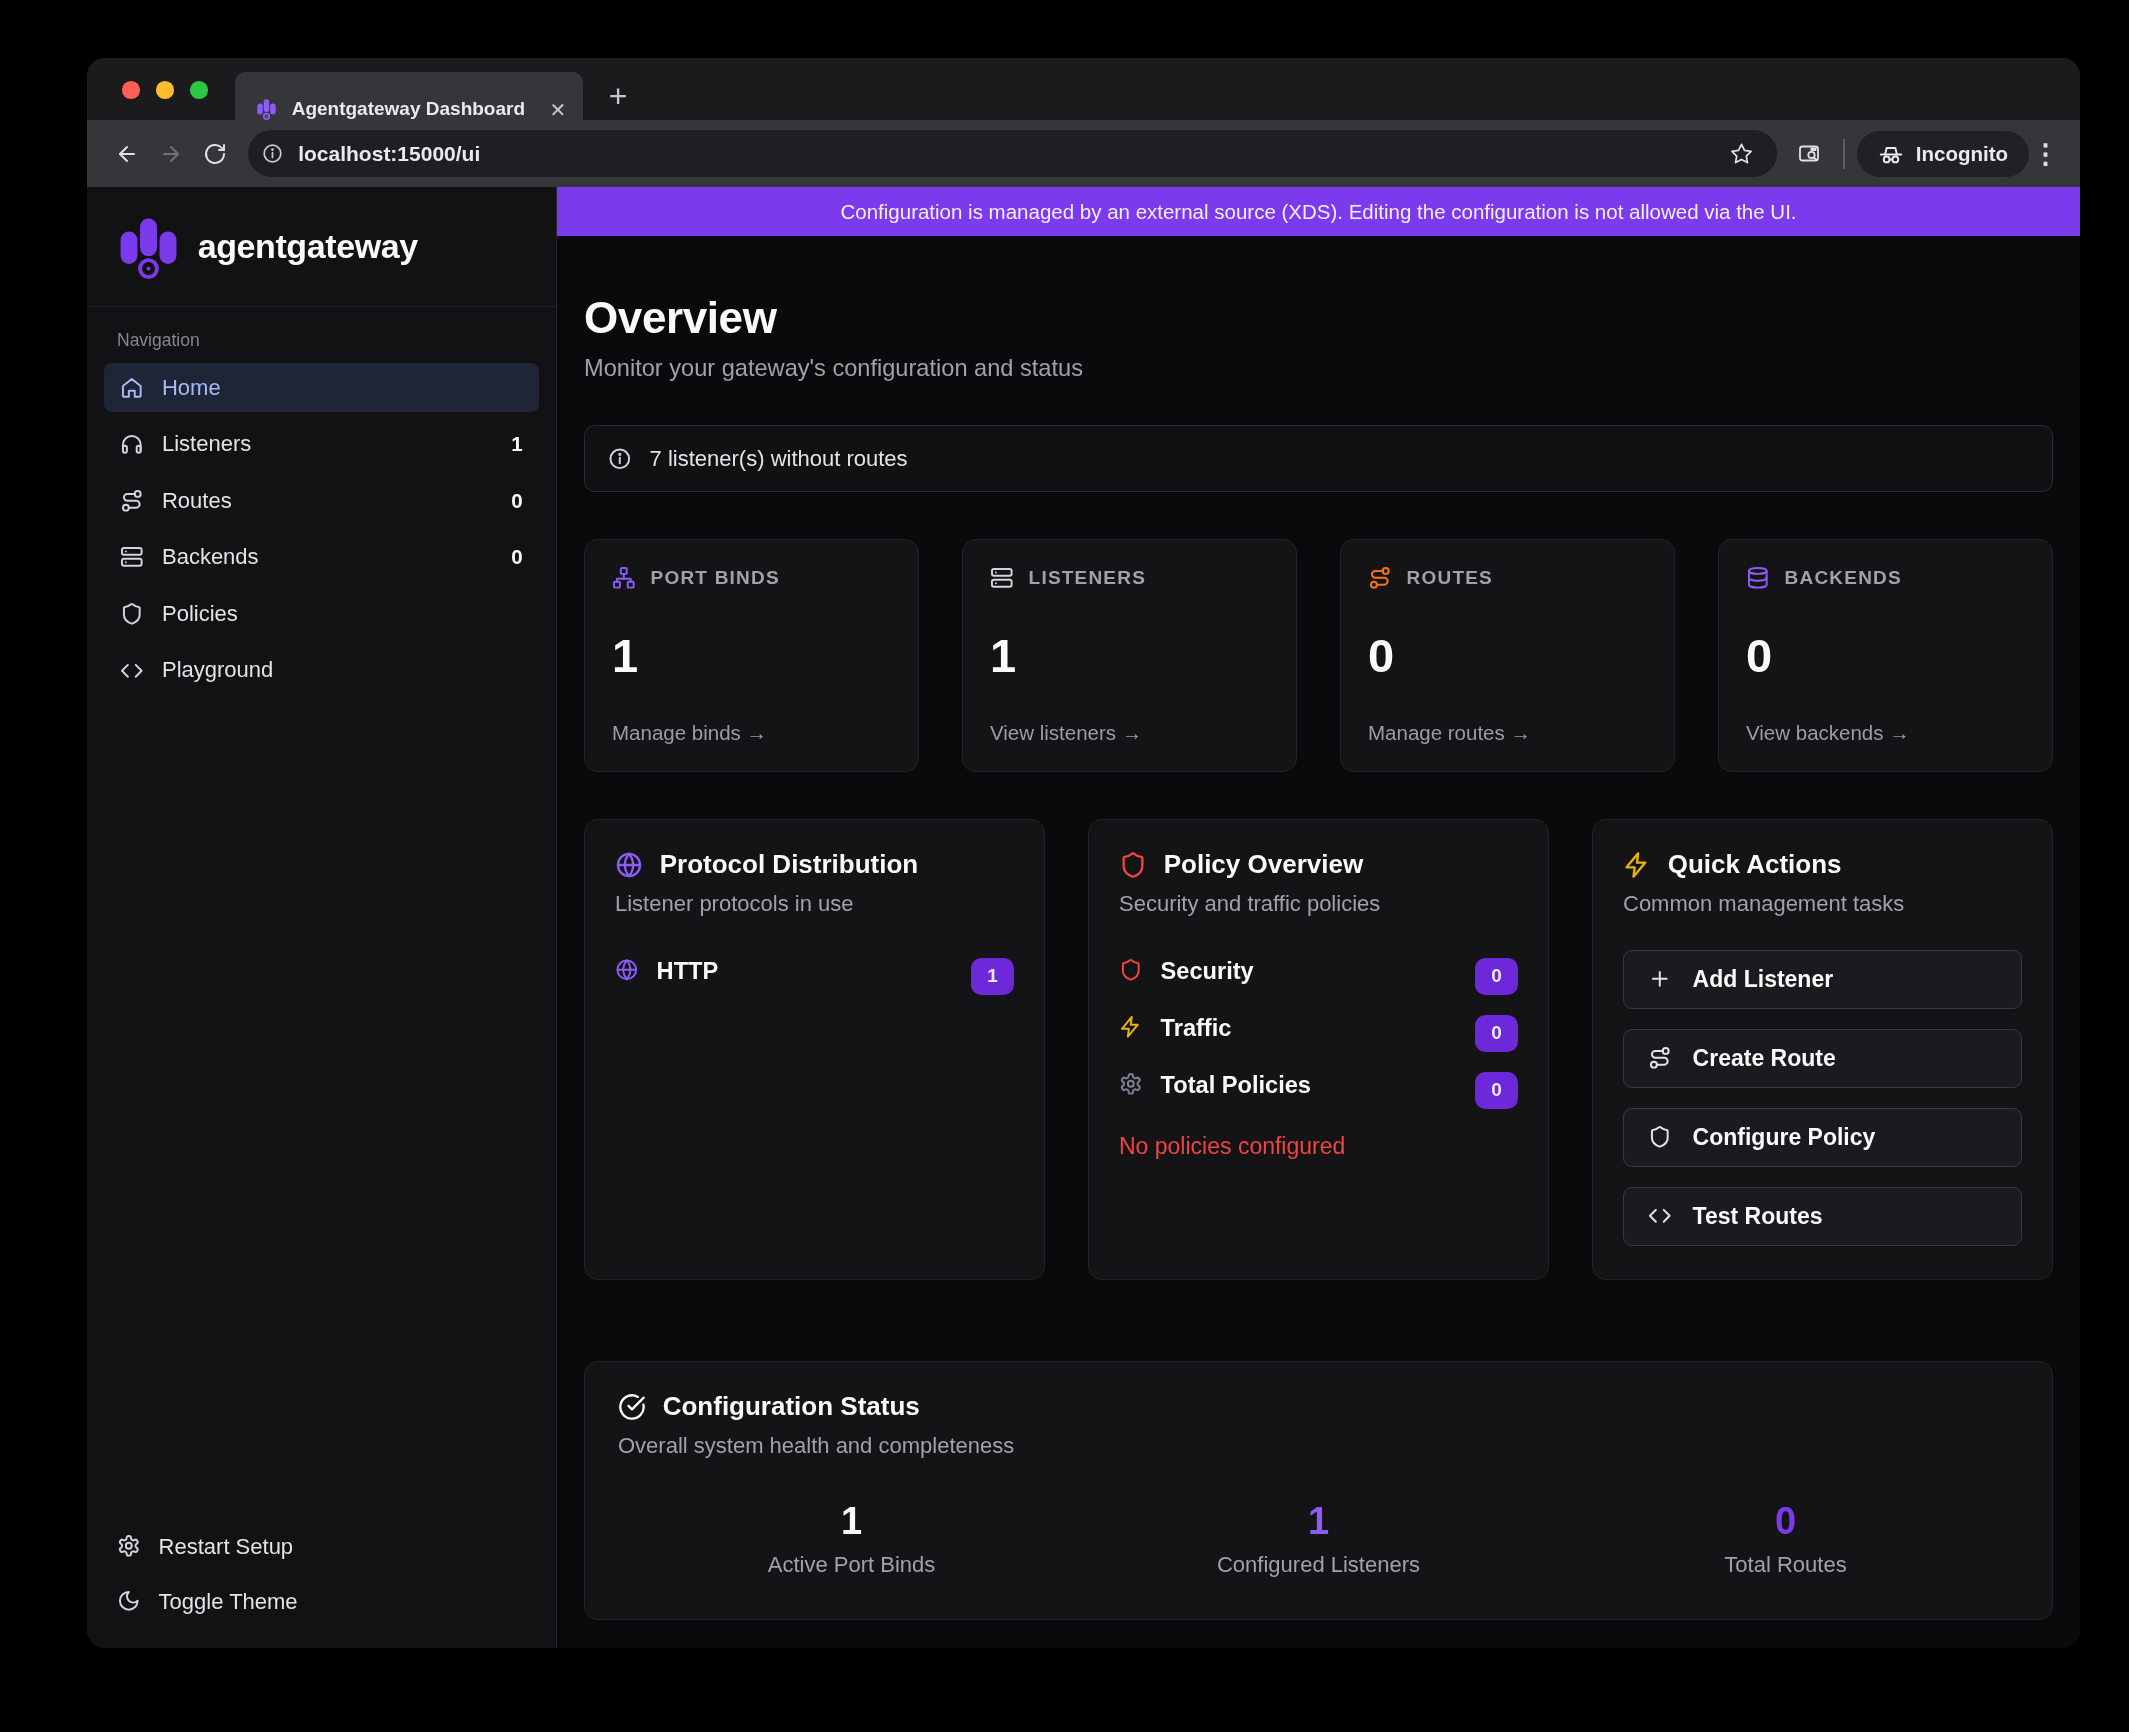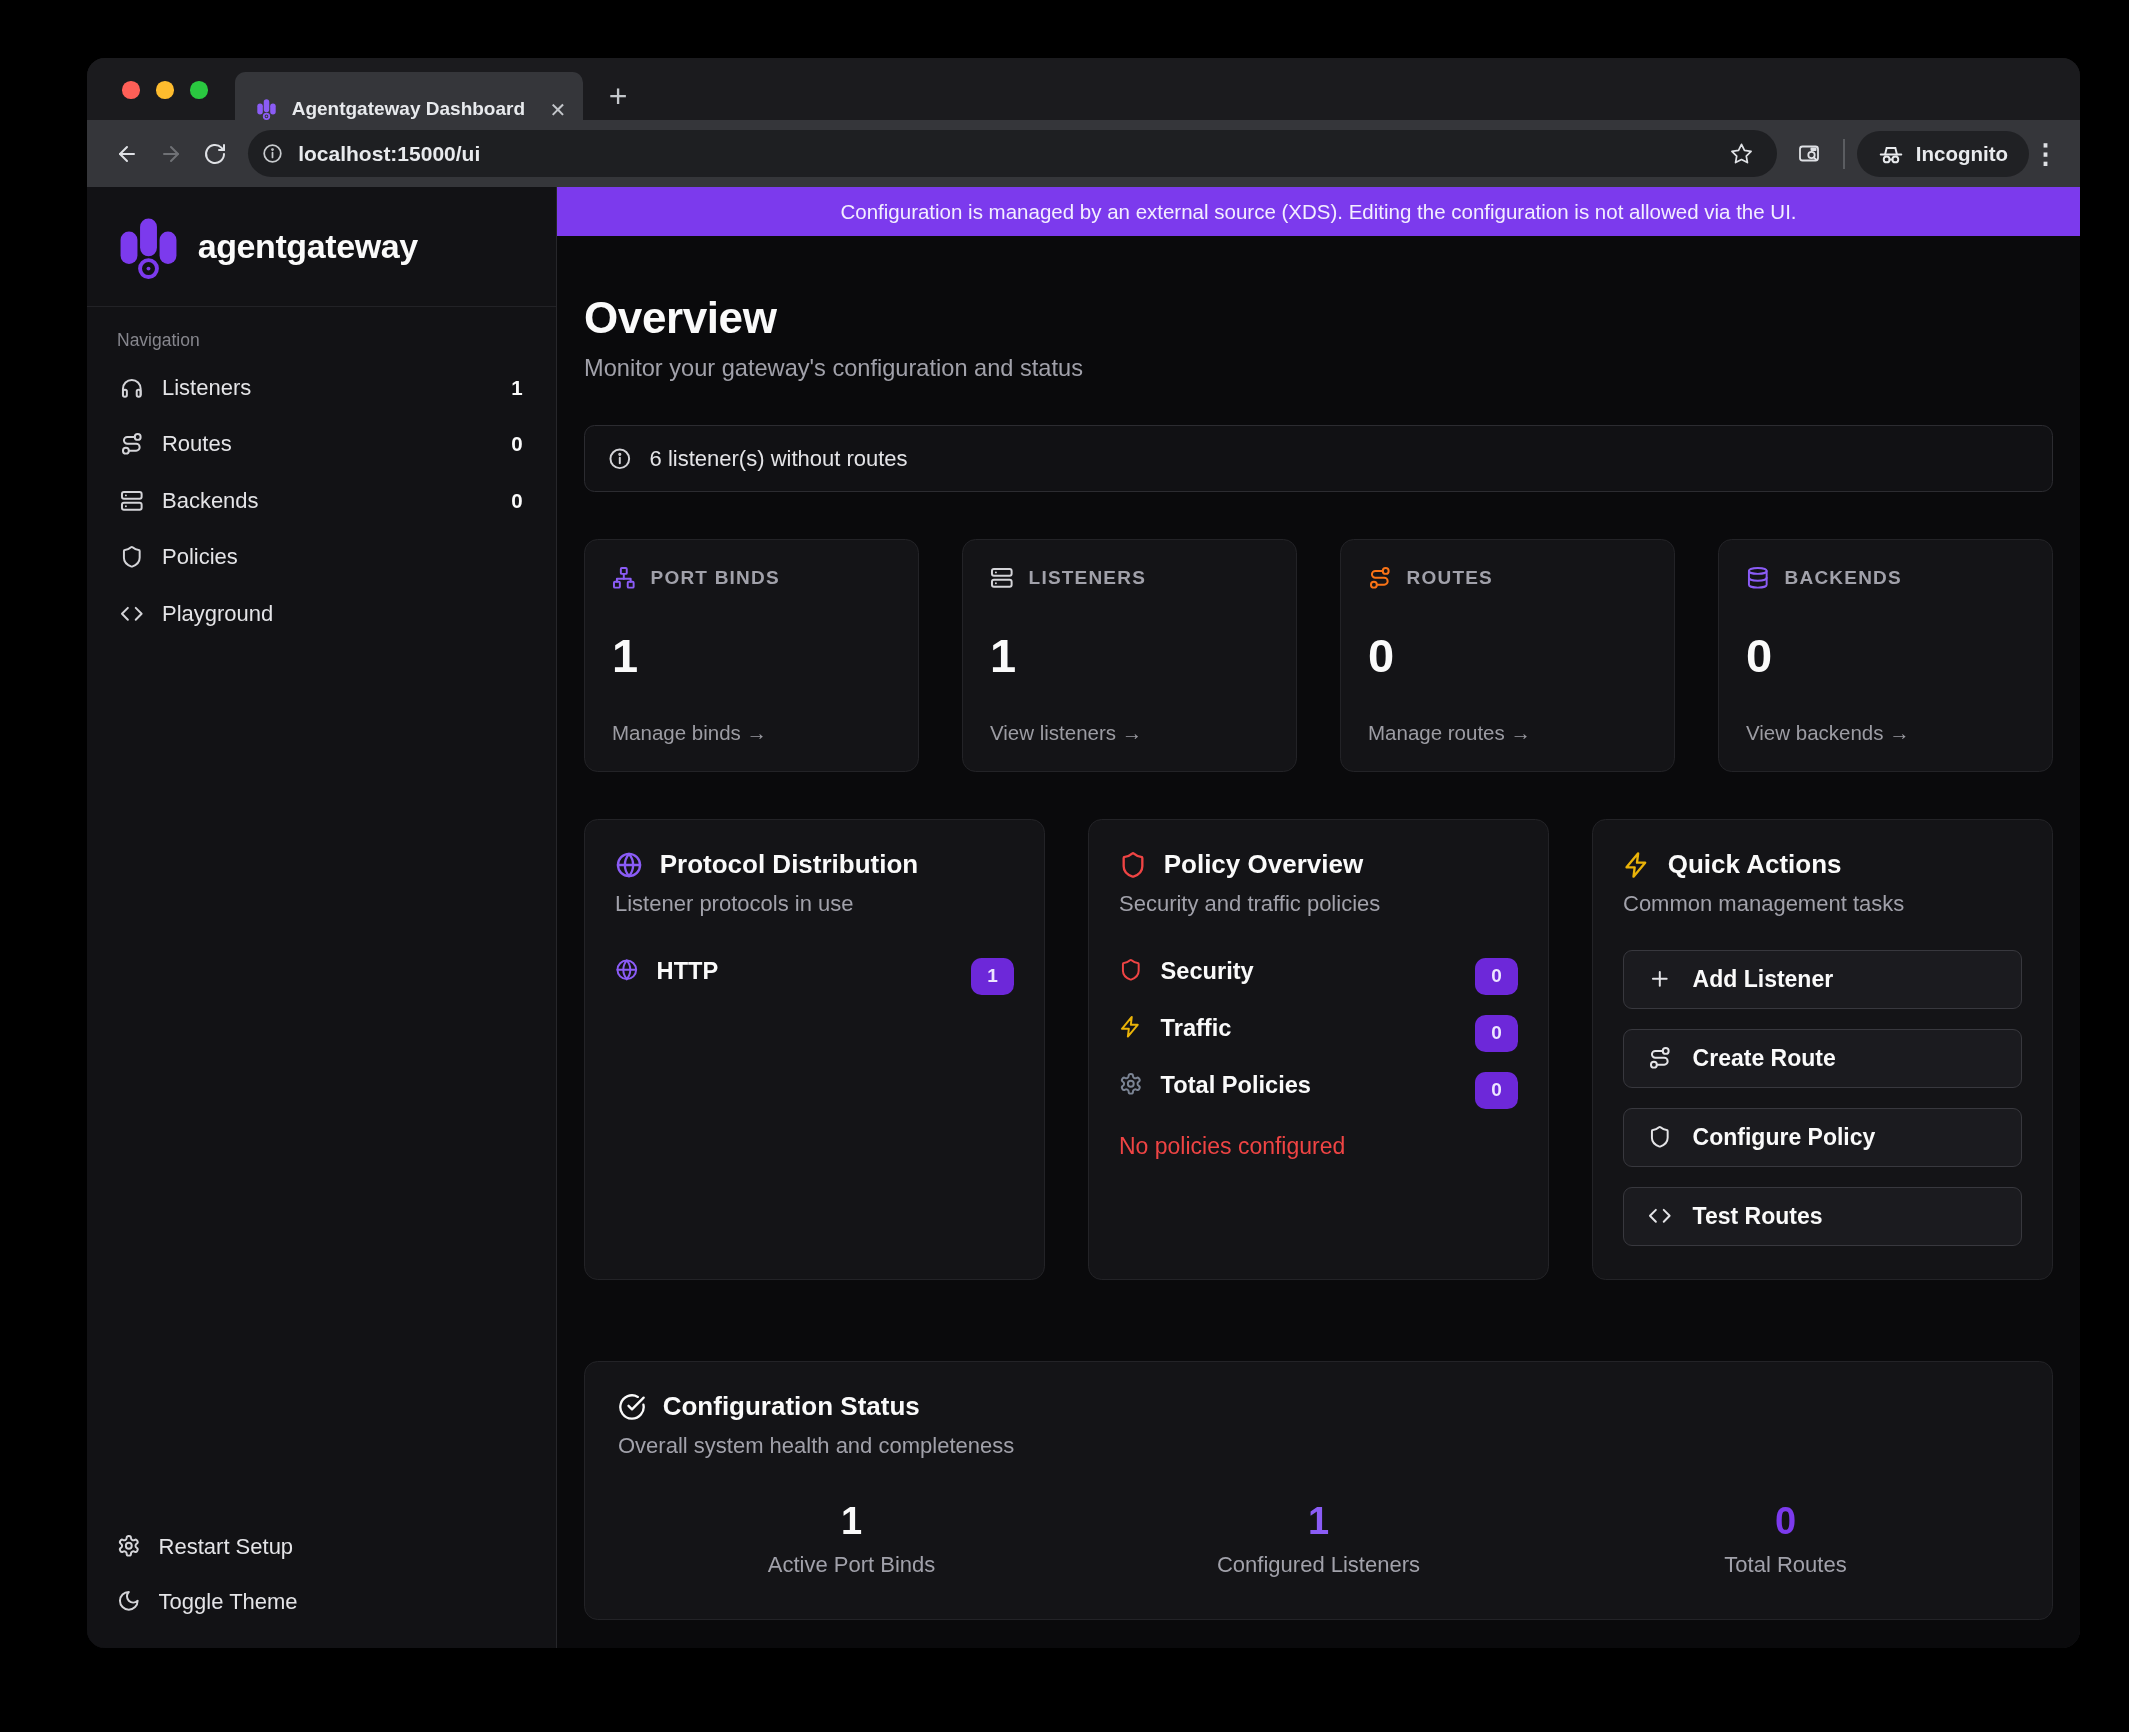--- a/index.html
+++ b/index.html
@@ -192,20 +192,27 @@
           <svg viewBox="0 0 100 100" fill="none" stroke="#7c3aed" stroke-width="26" stroke-linecap="round">
             <line x1="20" y1="40" x2="20" y2="64"></line>
               <line x1="50" y1="20" x2="50" y2="52"></line>
               <line x1="80" y1="40" x2="80" y2="64"></line>
               <circle cx="50" cy="84" r="3" fill="#7c3aed"></circle>
           </svg>
           <span class="brand-name">agentgateway</span>
         </div>
         <div class="nav-label">Navigation</div>
         <div class="nav">
+          <div class="nav-item active">
+            <svg viewBox="0 0 24 24" fill="none" stroke="currentColor" stroke-width="2" stroke-linecap="round" stroke-linejoin="round">
+                <path d="M3 10.2 12 3l9 7.2V20a1 1 0 0 1-1 1h-5v-6h-6v6H4a1 1 0 0 1-1-1z"></path>
+              </svg>
+            <span>Home</span>
+            <span class="nav-count"></span>
+          </div>
           <div class="nav-item">
             <svg viewBox="0 0 24 24" fill="none" stroke="currentColor" stroke-width="2" stroke-linecap="round" stroke-linejoin="round">
                 <path d="M3 19v-6a9 9 0 0 1 18 0v6"></path>
                 <rect x="3" y="14" width="4" height="7" rx="1.8"></rect>
                 <rect x="17" y="14" width="4" height="7" rx="1.8"></rect>
               </svg>
             <span>Listeners</span>
             <span class="nav-count">1</span>
           </div>
           <div class="nav-item">
@@ -268,21 +275,21 @@
         <div class="page">
           <h1 class="page-title">Overview</h1>
           <div class="page-subtitle">Monitor your gateway's configuration and status</div>
 
           <div class="alert">
             <svg viewBox="0 0 24 24" fill="none" stroke="currentColor" stroke-width="2" stroke-linecap="round">
                 <circle cx="12" cy="12" r="9.5"></circle>
                 <line x1="12" y1="11" x2="12" y2="16.5"></line>
                 <circle cx="12" cy="7.5" r="0.6" fill="currentColor"></circle>
               </svg>
-            <span>6 listener(s) without routes</span>
+            <span>7 listener(s) without routes</span>
           </div>
 
           <div class="stats">
             <div class="stat-card">
               <div class="stat-head">
                 <svg class="i-purple" viewBox="0 0 24 24" fill="none" stroke="currentColor" stroke-width="2" stroke-linecap="round" stroke-linejoin="round">
                     <rect x="9" y="2" width="6" height="6" rx="1"></rect>
                     <rect x="2" y="16" width="6" height="6" rx="1"></rect>
                     <rect x="16" y="16" width="6" height="6" rx="1"></rect>
                     <path d="M5 16v-3h14v3"></path>

